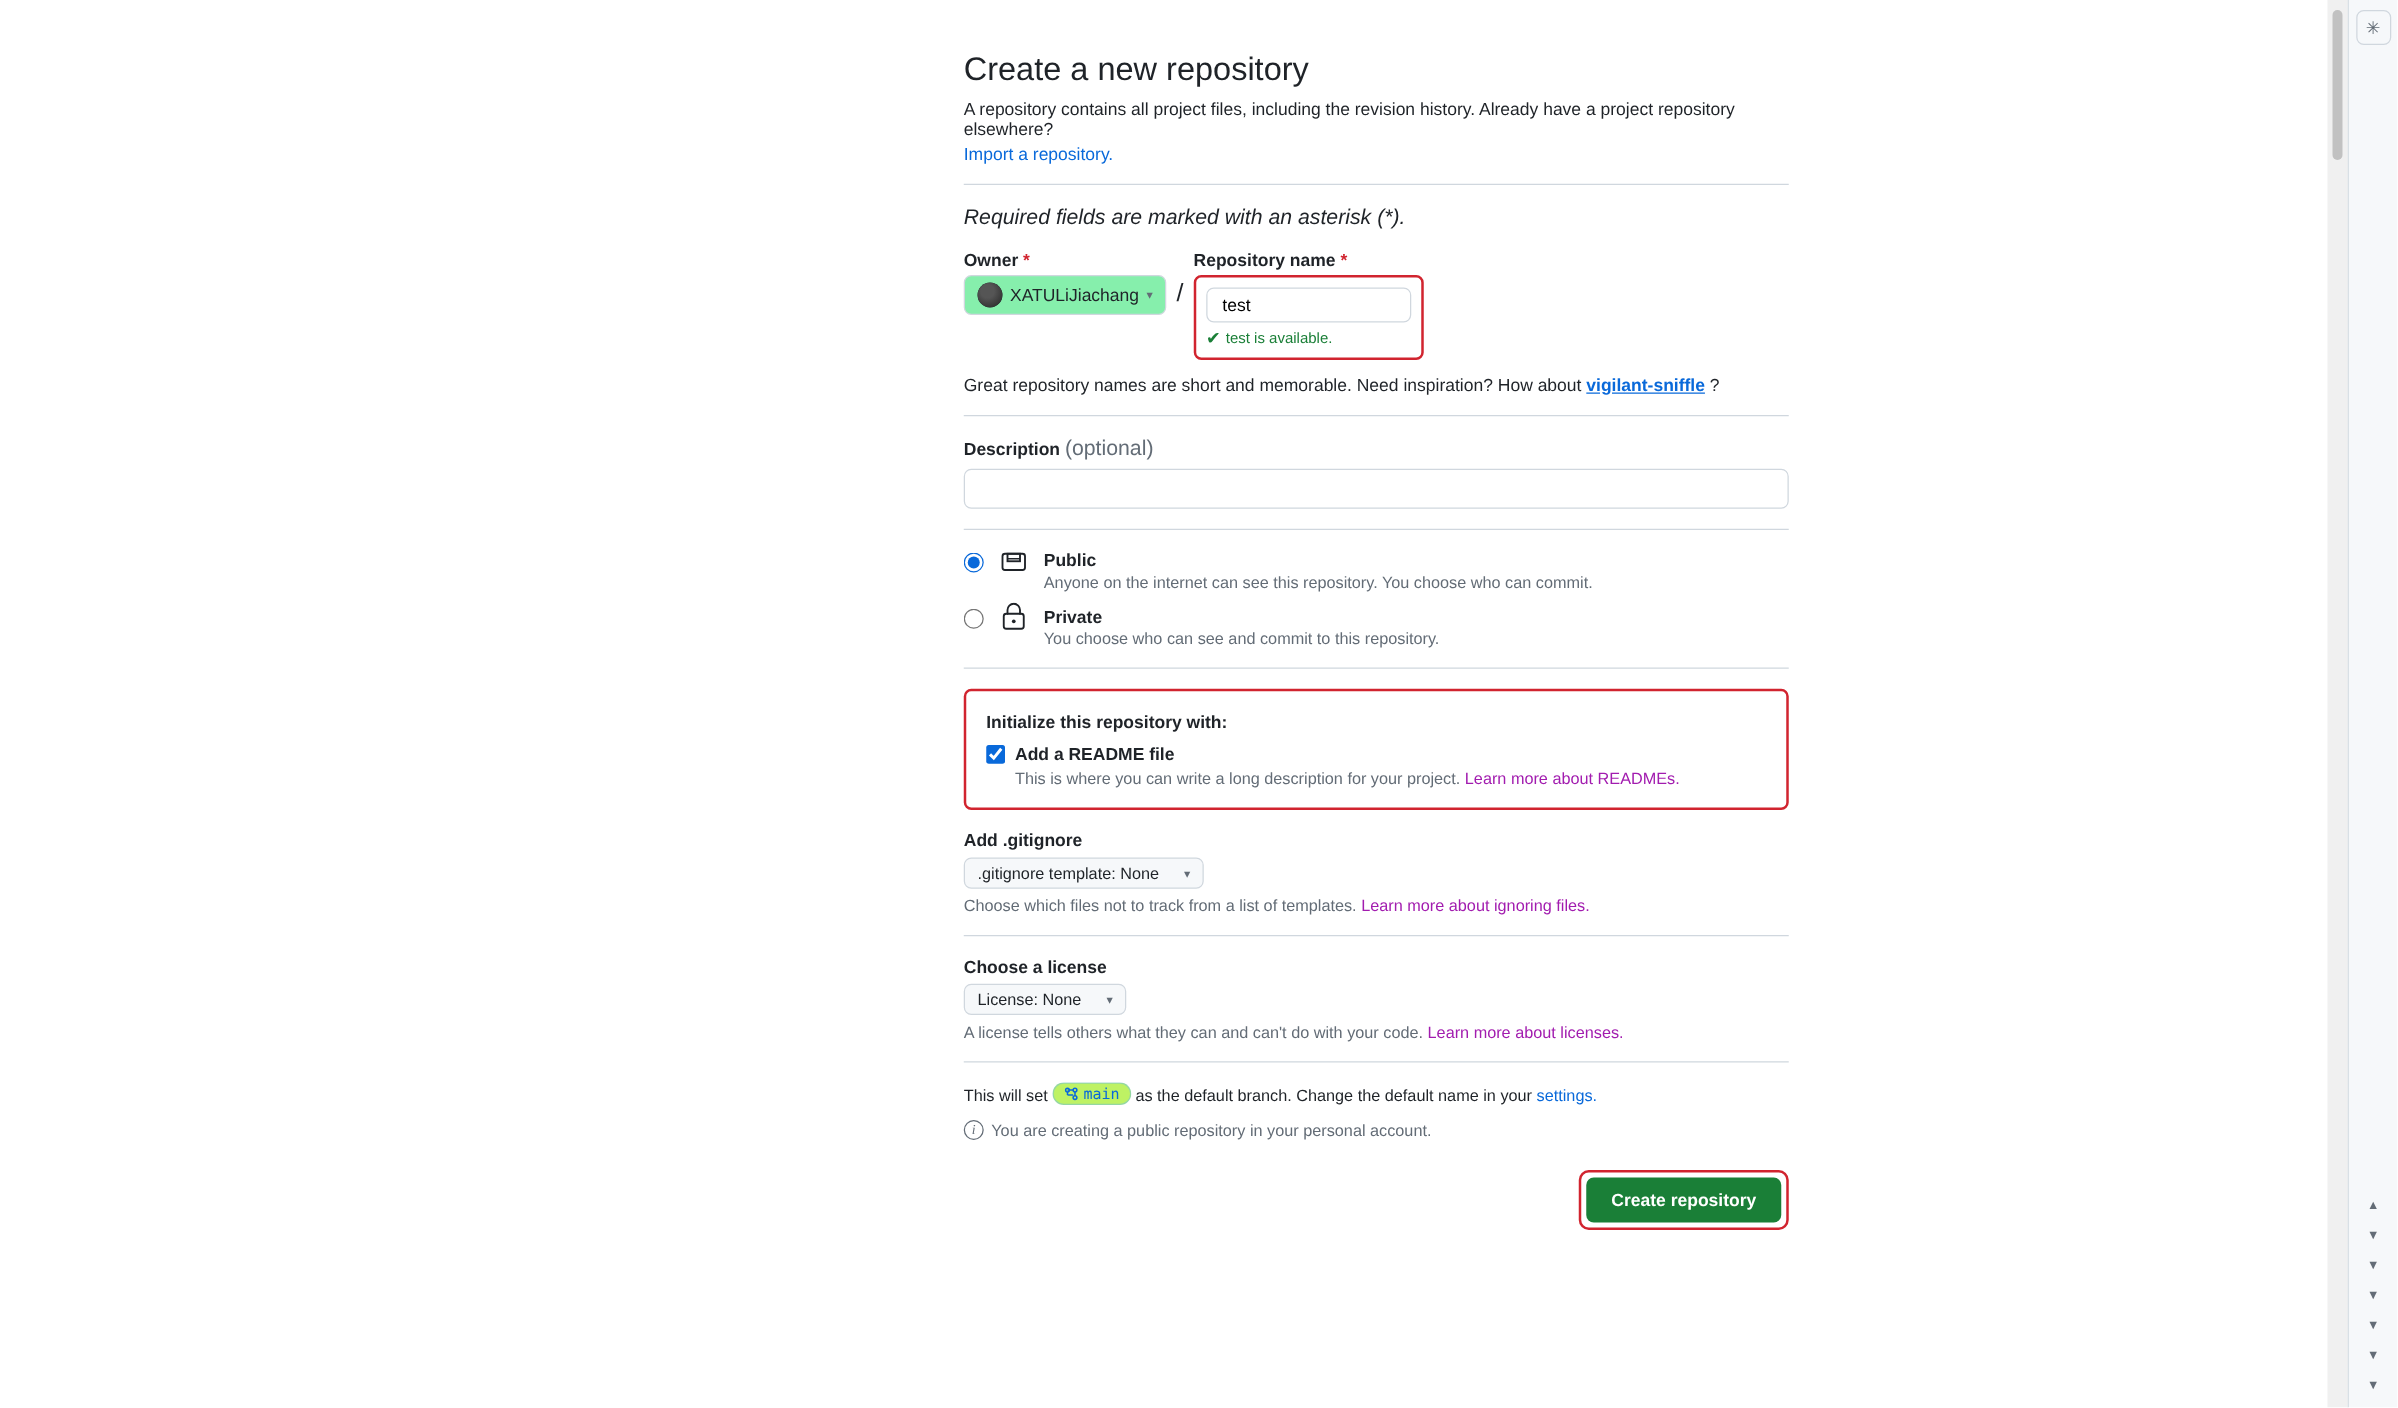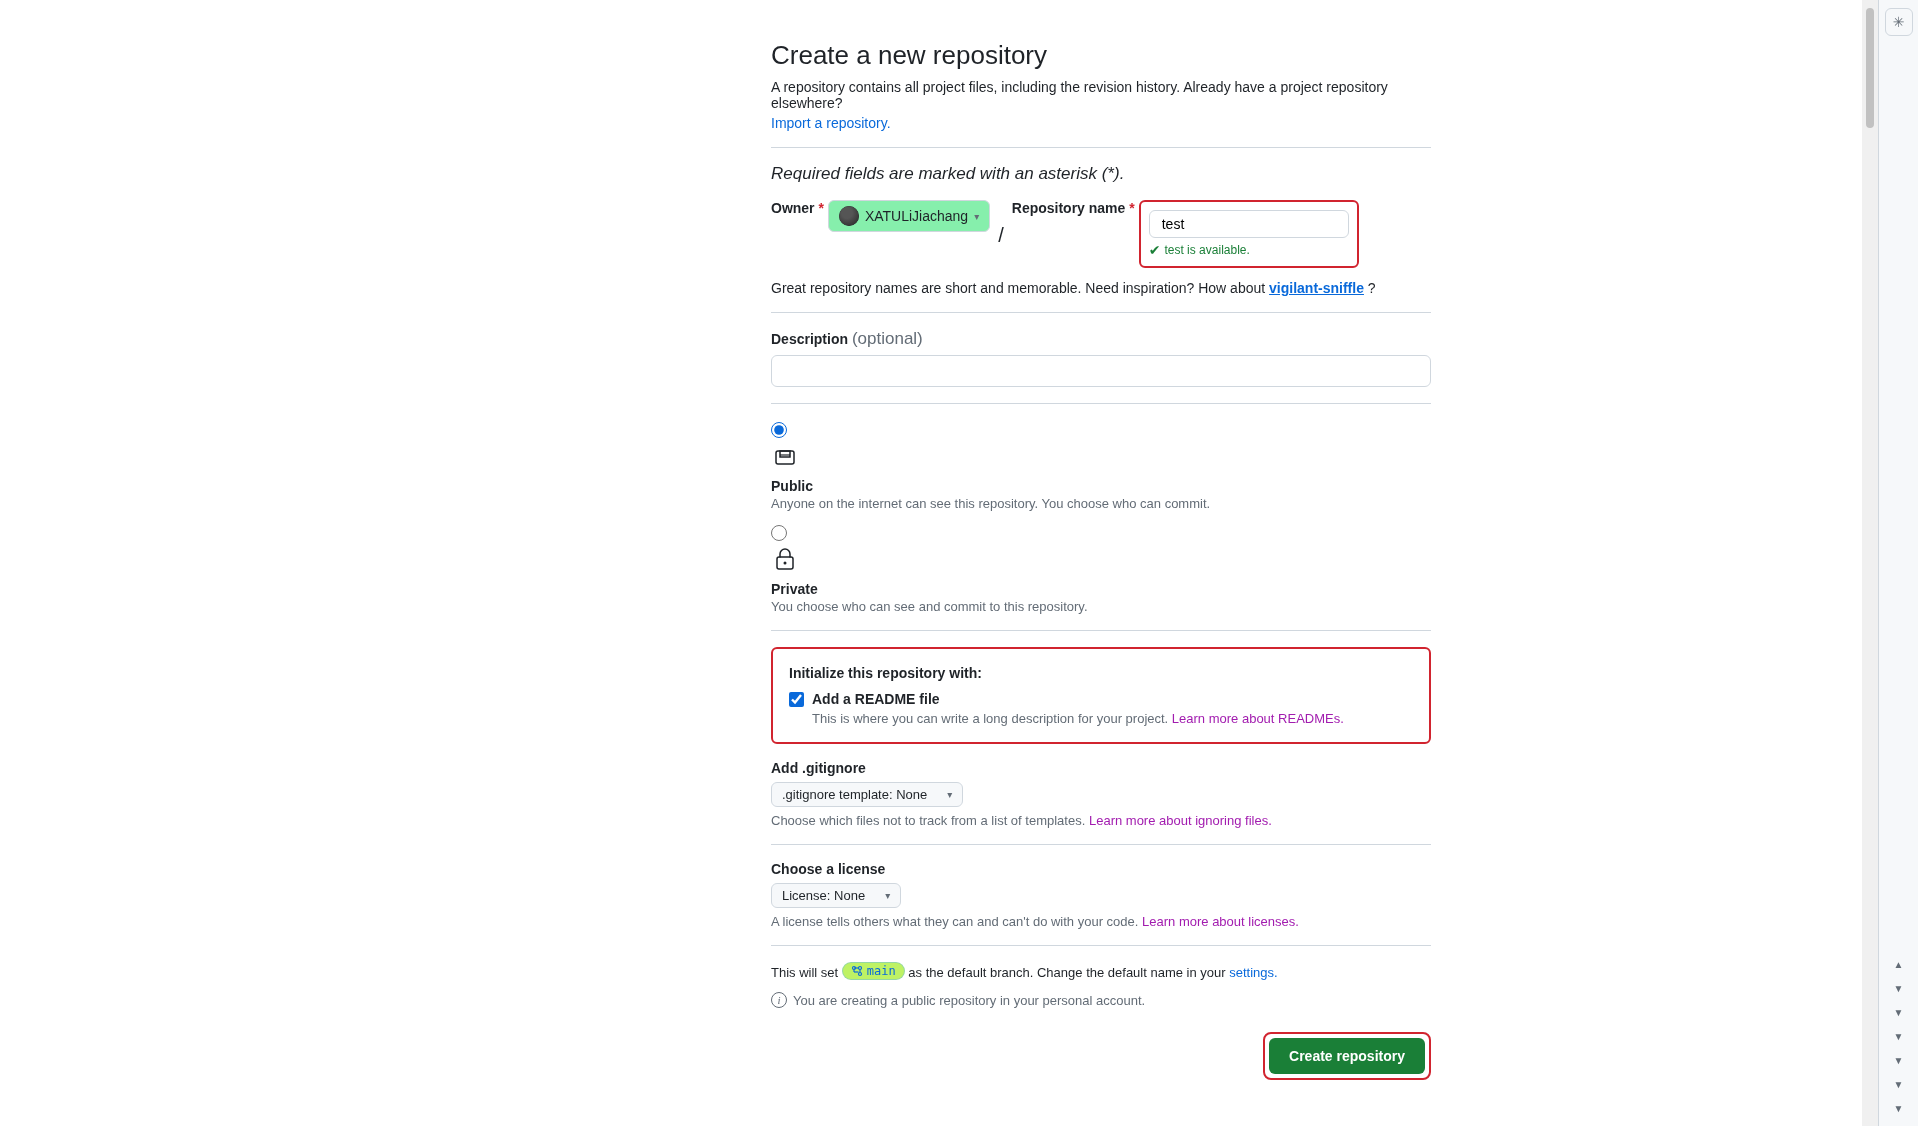--- a/index.html
+++ b/index.html
@@ -52,21 +52,21 @@
       margin-bottom: 16px;
     }
     .owner-repo-row {
       display: flex;
       align-items: flex-start;
       gap: 8px;
       margin-bottom: 12px;
     }
     .field-group {
       display: flex;
-      flex-direction: row;
+      flex-direction: column;
       gap: 4px;
     }
     .field-label {
       font-size: 14px;
       font-weight: 600;
       color: #1f2328;
     }
     .required-star {
       color: #d1242f;
     }
@@ -109,21 +109,21 @@
     .repo-name-box {
       border: 2px solid #d1242f;
       border-radius: 6px;
       padding: 8px;
     }
     .repo-name-input {
       border: 1px solid #d0d7de;
       border-radius: 6px;
       padding: 5px 12px;
       font-size: 14px;
-      width: 200px;
+      width: 164px;
       outline: none;
     }
     .available-msg {
       display: flex;
       align-items: center;
       gap: 4px;
       font-size: 12px;
       color: #1a7f37;
       margin-top: 4px;
     }
@@ -164,21 +164,20 @@
       outline: none;
     }
     .visibility-section {
       margin: 16px 0;
     }
     .radio-option {
       display: flex;
       align-items: flex-start;
       gap: 10px;
       margin-bottom: 12px;
-      flex-direction: column;
     }
     .radio-option input[type="radio"] {
       margin-top: 2px;
       width: 16px;
       height: 16px;
       accent-color: #0969da;
       cursor: pointer;
     }
     .radio-icon {
       width: 32px;

